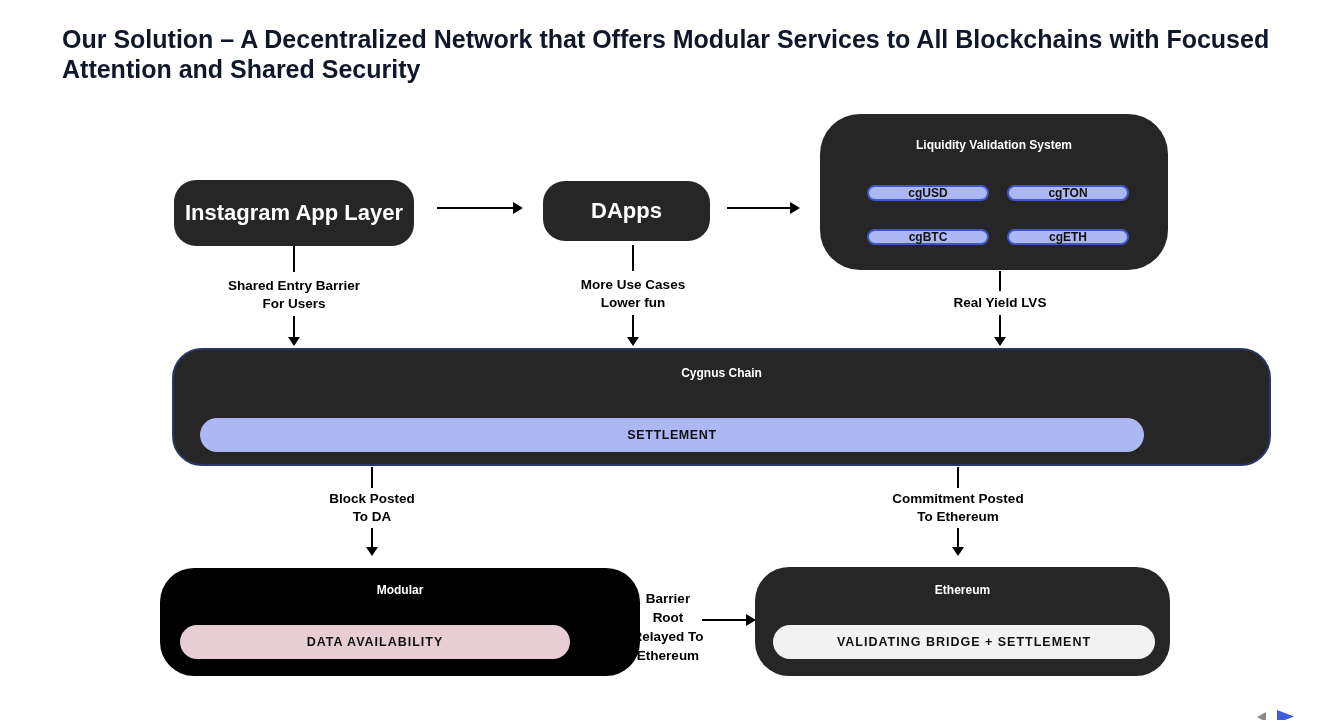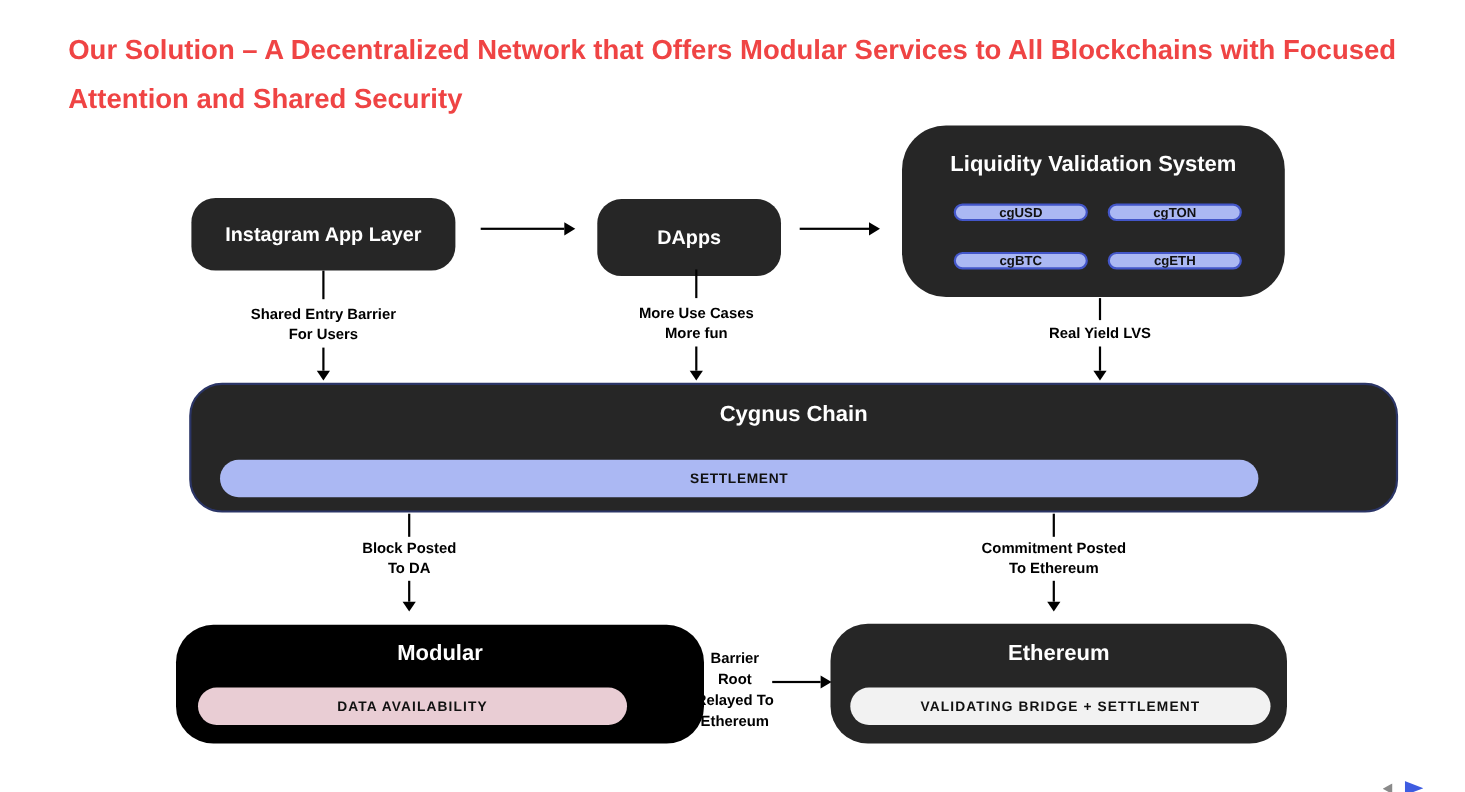--- a/index.html
+++ b/index.html
@@ -2,46 +2,46 @@
 <html style="--dark-box: #262626; --black-box: #000000; --periwinkle: #abb8f3; --periwinkle-border: #4356c9; --pink: #e9cdd4; --light-pill: #f2f2f2; --cygnus-border: #2b3566; --nav-blue: #3e5ce1; --nav-gray: #8a8a8a;"><head>
 <meta charset="utf-8">
 <style>
   html, body { margin:0; padding:0; background:#ffffff; }
   .canvas {
     position:relative; width:1332px; height:720px; overflow:hidden;
     background:#ffffff; font-family:"Liberation Sans", sans-serif;
   }
   .title {
     position:absolute; left:62px; top:24px; width:1262px; margin:0;
-    font-size:25px; line-height:44px; font-weight:700; color:#ef4444;
+    font-size:25px; line-height:30px; font-weight:700; color:#0f172a;
   }
   .node { position:absolute; background:var(--dark-box); color:#fff; }
   .node.centered { display:flex; align-items:center; justify-content:center; }
-  .node-label { font-size:18px; font-weight:700; color:#fff; }
+  .node-label { font-size:22px; font-weight:700; color:#fff; }
   .node-title {
     position:absolute; left:0; right:0; text-align:center;
-    font-size:20px; font-weight:700; color:#fff;
+    font-size:12px; font-weight:700; color:#fff;
   }
   .pill {
     position:absolute; display:flex; align-items:center; justify-content:center;
     font-weight:700; color:#111; box-sizing:border-box;
   }
   .pill.blue {
     width:122px; height:16px; border-radius:14px; font-size:12px;
     background:var(--periwinkle); border:2px solid var(--periwinkle-border);
   }
   .pill.wide {
     height:34px; border-radius:17px; font-size:12.5px; letter-spacing:0.6px;
     background:var(--periwinkle);
   }
   .pill.pink { background:var(--pink); }
   .pill.light { background:var(--light-pill); }
 
   #node-instagram { left:174px; top:180px; width:240px; height:66px; border-radius:22px; }
-  #node-dapps     { left:543px; top:181px; width:167px; height:70px; border-radius:22px; }
+  #node-dapps     { left:543px; top:181px; width:167px; height:60px; border-radius:22px; }
   #node-lvs       { left:820px; top:114px; width:348px; height:156px; border-radius:40px; }
   #node-lvs .node-title { top:24px; }
   #node-cygnus    { left:172px; top:348px; width:1099px; height:118px; border-radius:30px;
                     border:2px solid var(--cygnus-border); box-sizing:border-box; }
   #node-cygnus .node-title { top:16px; }
   #node-modular   { left:160px; top:568px; width:480px; height:108px; border-radius:34px;
                     background:var(--black-box); }
   #node-modular .node-title { top:15px; }
   #node-ethereum  { left:755px; top:567px; width:415px; height:109px; border-radius:34px; }
   #node-ethereum .node-title { top:16px; }
@@ -106,21 +106,21 @@
   <div class="vstub" style="left:293px; top:246px; height:26px;"></div>
   <div class="clabel" style="left:194px; top:277px;">
     <div>Shared Entry Barrier</div>
     <div>For Users</div>
   </div>
   <div class="varrow" style="left:293px; top:316px; height:21px;"></div>
 
   <div class="vstub" style="left:632px; top:245px; height:26px;"></div>
   <div class="clabel" style="left:533px; top:276px;">
     <div>More Use Cases</div>
-    <div>More fun</div>
+    <div>Lower fun</div>
   </div>
   <div class="varrow" style="left:632px; top:315px; height:22px;"></div>
 
   <div class="vstub" style="left:999px; top:271px; height:20px;"></div>
   <div class="clabel" style="left:900px; top:294px;">
     <div>Real Yield LVS</div>
   </div>
   <div class="varrow" style="left:999px; top:315px; height:22px;"></div>
 
   <div class="node" id="node-cygnus">

